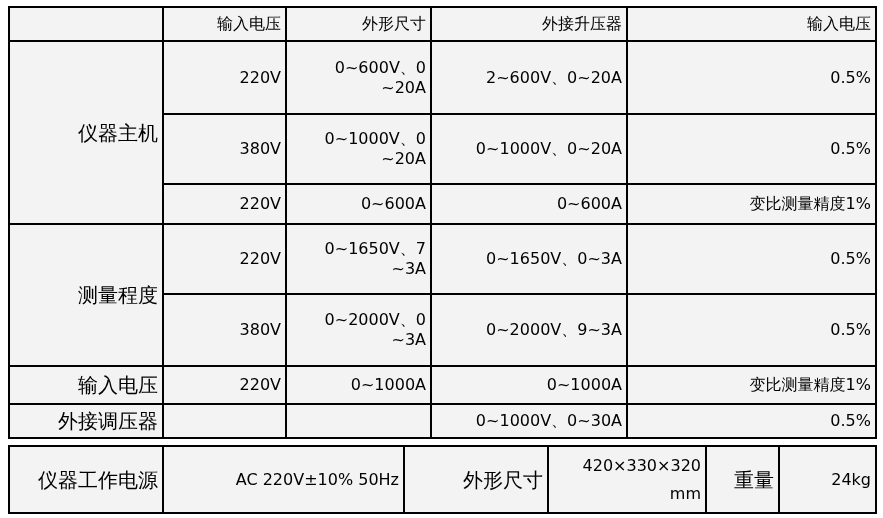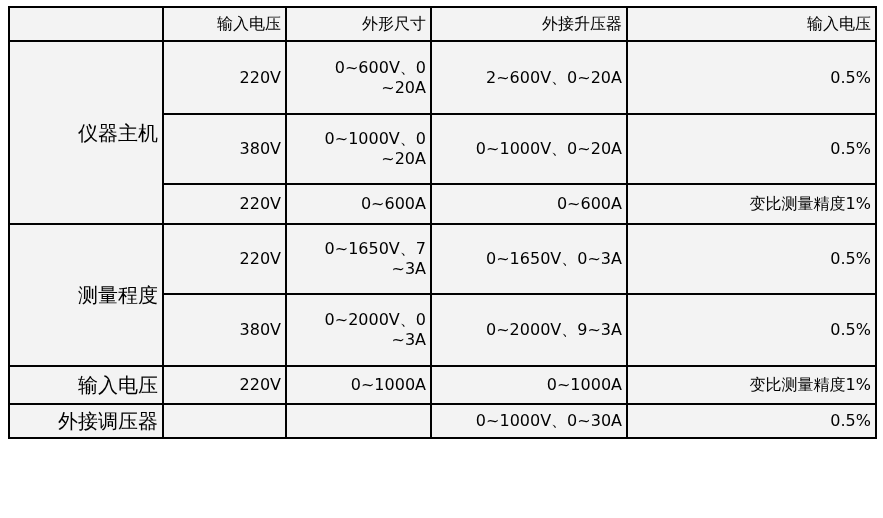--- a/index.html
+++ b/index.html
@@ -113,14 +113,35 @@
     <tr style="height:28px">
       <td class="label">外接调压器</td>
       <td></td>
       <td></td>
       <td>0~1000V、0~30A</td>
       <td>0.5%</td>
     </tr>
   </tbody>
     </table>
 
+  <table class="spec-table footer">
+    <colgroup>
+      <col style="width:154px">
+      <col style="width:241px">
+      <col style="width:144px">
+      <col style="width:158px">
+      <col style="width:73px">
+      <col style="width:97px">
+    </colgroup>
+    <tbody>
+        <tr style="height:67px">
+      <td class="label">仪器工作电源</td>
+      <td>AC 220V±10% 50Hz</td>
+      <td class="label">外形尺寸</td>
+      <td class="pre">420×330×320
+mm</td>
+      <td class="label">重量</td>
+      <td>24kg</td>
+    </tr>
+  </tbody>
+    </table>
 
 </div>
 
 </body></html>

